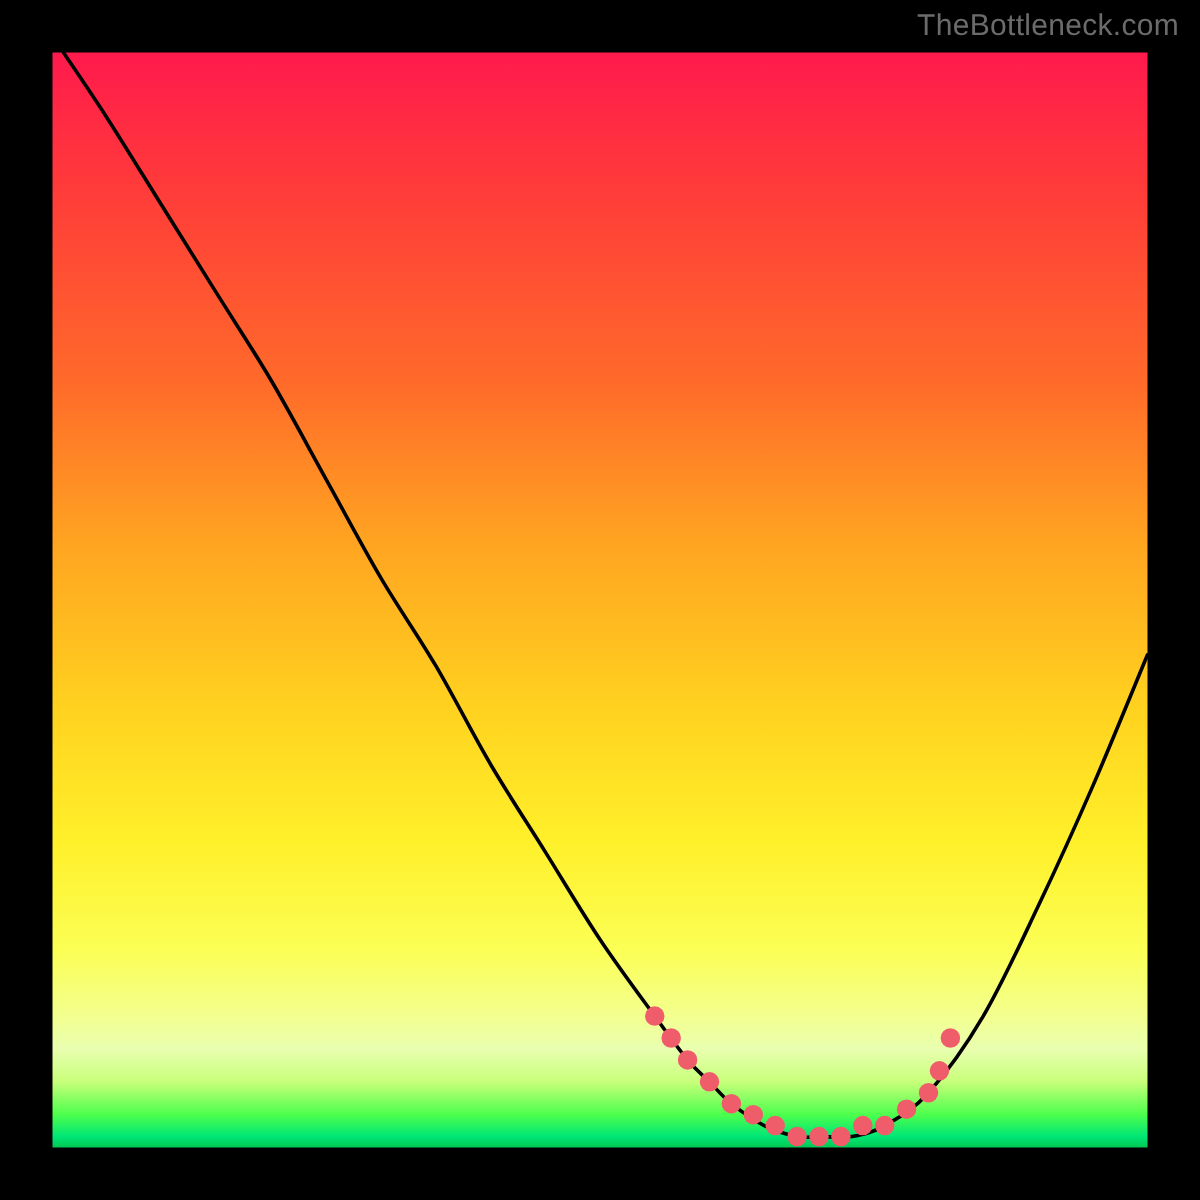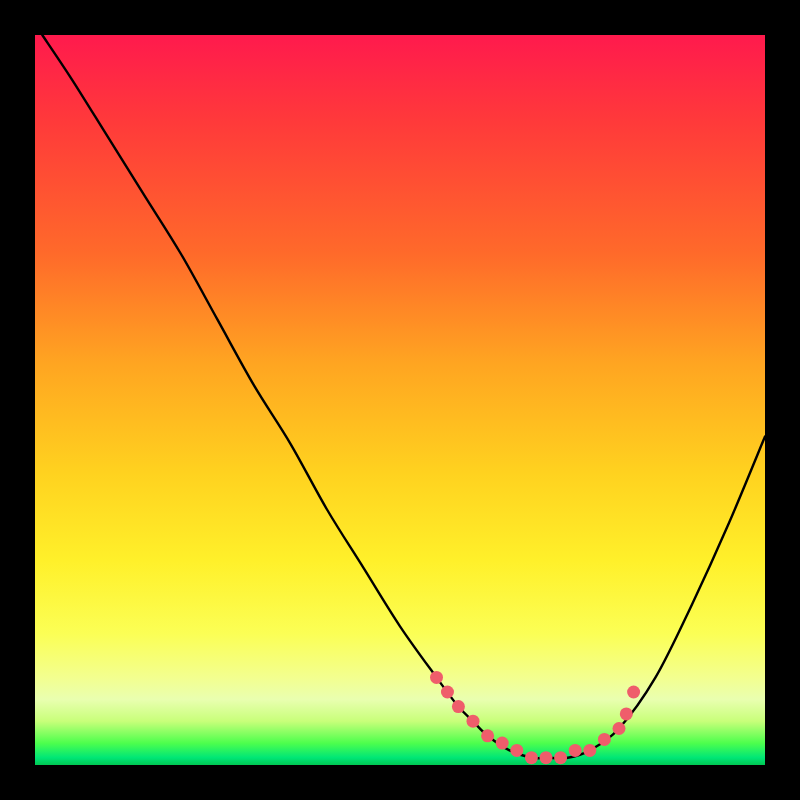--- a/index.html
+++ b/index.html
@@ -59,20 +59,21 @@
     top: 0;
     width: 730px;
     height: 730px;
     overflow: visible;
   }
 </style>
 </head>
 <body>
 
 <div class="frame">
+  <div class="watermark">TheBottleneck.com</div>
 
   <div class="plot-area">
     <svg class="curve" viewBox="0 0 730 730" preserveAspectRatio="none">
       <path id="curve-path" fill="none" stroke="#000" stroke-width="2.4" stroke-linecap="round" stroke-linejoin="round" d="M 7.3 0 C 12.166666666666666 7.300000000000011, 25.549999999999997 26.766666666666726, 36.5 43.80000000000007 C 47.45 60.833333333333414, 60.833333333333336 82.73333333333339, 73 102.20000000000005 C 85.16666666666667 121.6666666666667, 97.33333333333333 141.13333333333335, 109.5 160.60000000000002 C 121.66666666666667 180.0666666666667, 133.83333333333334 198.31666666666672, 146 219.00000000000006 C 158.16666666666666 239.6833333333334, 170.33333333333334 262.8, 182.5 284.7 C 194.66666666666666 306.59999999999997, 206.83333333333334 329.71666666666664, 219 350.4 C 231.16666666666666 371.0833333333333, 243.33333333333331 388.1166666666667, 255.49999999999997 408.8 C 267.66666666666663 429.48333333333335, 279.8333333333333 453.81666666666666, 292 474.5 C 304.1666666666667 495.18333333333334, 316.3333333333333 513.4333333333333, 328.5 532.9 C 340.6666666666667 552.3666666666667, 352.8333333333333 573.05, 365 591.3 C 377.1666666666667 609.55, 391.7666666666667 629.0166666666667, 401.50000000000006 642.4 C 411.2333333333334 655.7833333333333, 417.31666666666666 664.3, 423.4 671.6 C 429.4833333333333 678.9000000000001, 433.1333333333333 681.3333333333334, 438 686.2 C 442.8666666666667 691.0666666666667, 446.5166666666667 695.9333333333333, 452.6 700.8 C 458.68333333333334 705.6666666666666, 467.2 711.75, 474.5 715.4 C 481.8 719.05, 490.3166666666667 721.4833333333333, 496.40000000000003 722.7 C 502.48333333333335 723.9166666666667, 504.91666666666663 722.7, 510.99999999999994 722.7 C 517.0833333333333 722.7, 525.6 723.9166666666667, 532.9 722.7 C 540.1999999999999 721.4833333333333, 546.2833333333333 720.2666666666667, 554.8 715.4 C 563.3166666666666 710.5333333333333, 573.05 705.6666666666666, 584 693.5 C 594.95 681.3333333333334, 608.3333333333334 663.0833333333333, 620.5 642.4 C 632.6666666666666 621.7166666666667, 644.8333333333334 594.9499999999999, 657 569.4 C 669.1666666666666 543.85, 681.3333333333334 517.0833333333334, 693.5 489.1 C 705.6666666666666 461.1166666666667, 723.9166666666666 416.1, 730 401.5"></path>
       <g id="dots-group">
           <circle cx="401.50000000000006" cy="642.4" r="6.5" fill="#ef5d6b"></circle>
           <circle cx="412.45" cy="657" r="6.5" fill="#ef5d6b"></circle>
           <circle cx="423.4" cy="671.6" r="6.5" fill="#ef5d6b"></circle>
           <circle cx="438" cy="686.2" r="6.5" fill="#ef5d6b"></circle>
           <circle cx="452.6" cy="700.8" r="6.5" fill="#ef5d6b"></circle>

